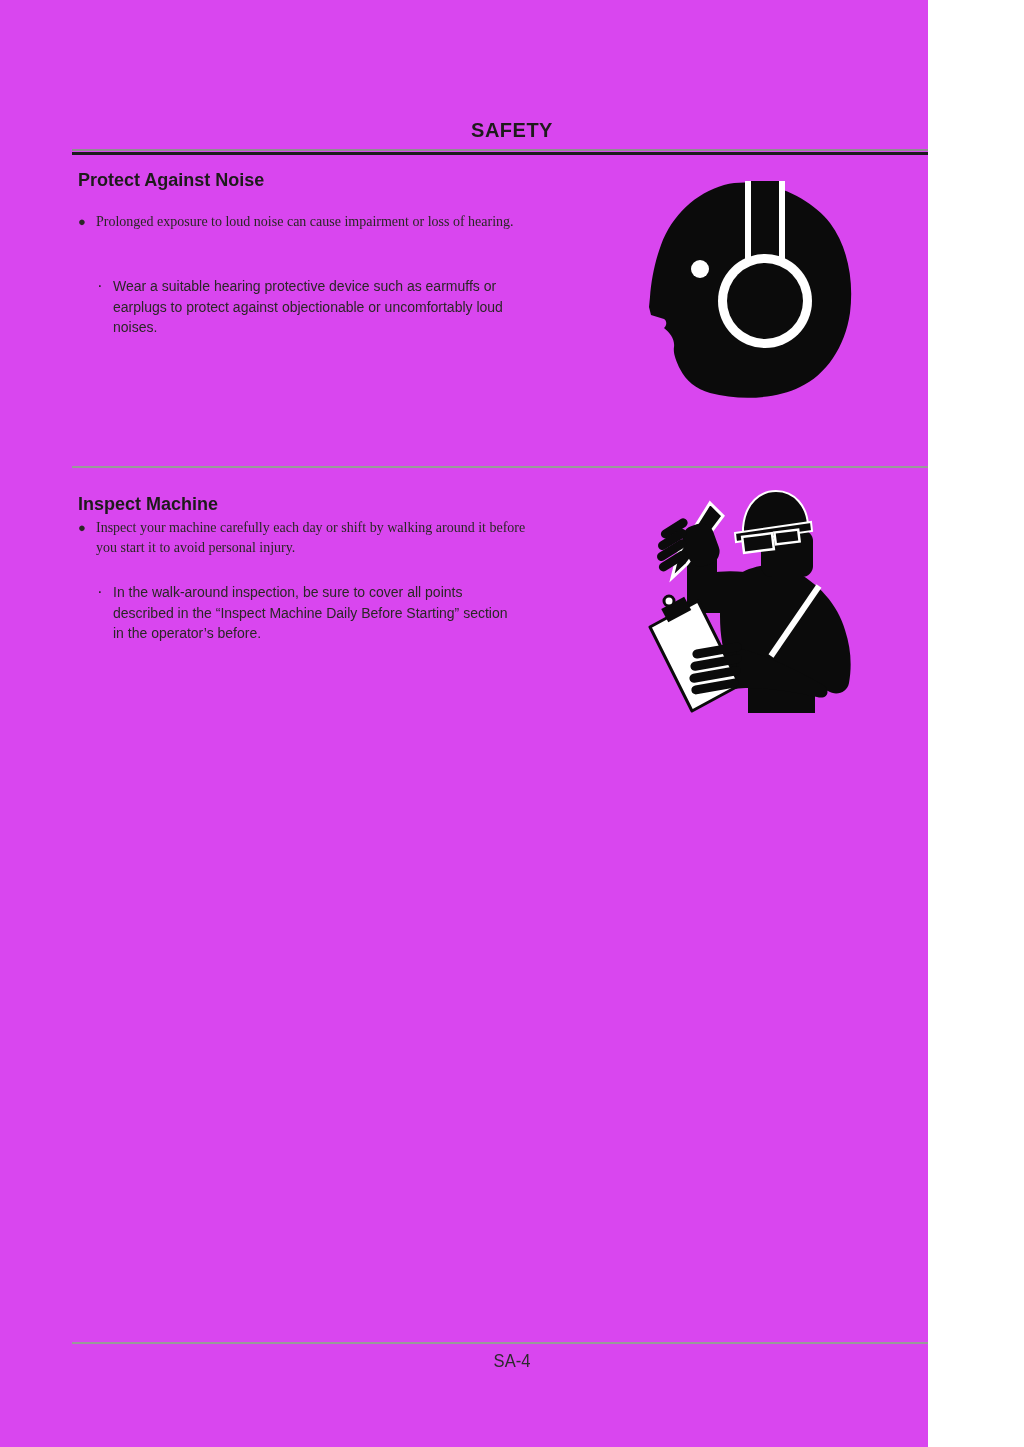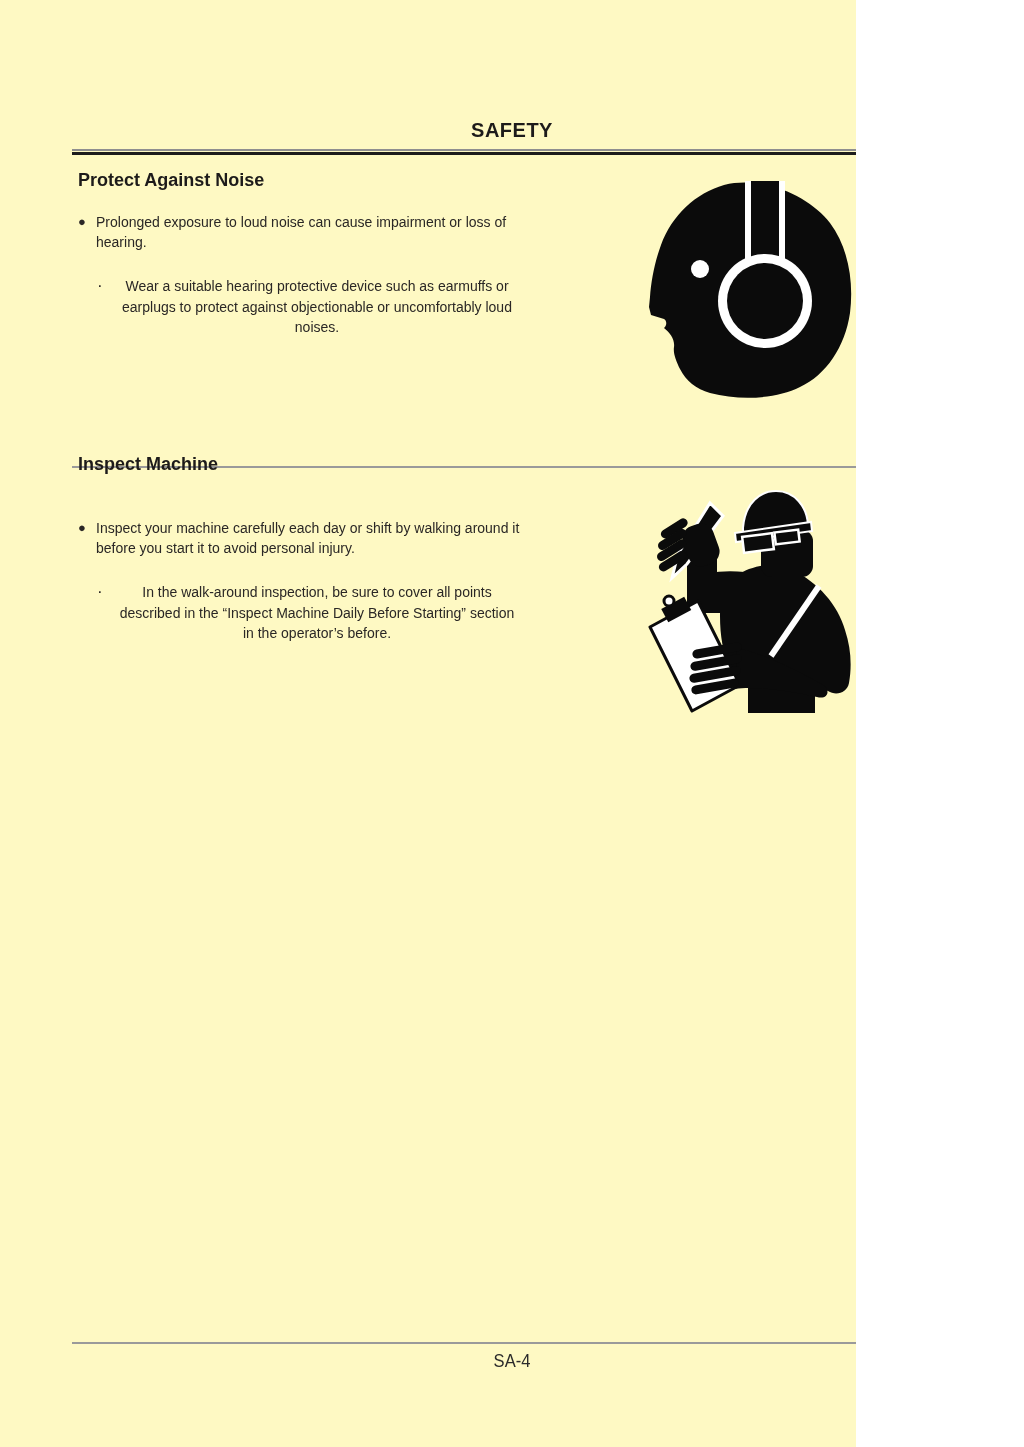--- a/index.html
+++ b/index.html
@@ -1,19 +1,19 @@
 <!DOCTYPE html>
 <html><head>
 <meta charset="utf-8">
 <style>
   html,body{margin:0;padding:0;background:#ffffff;}
   .page{
     position:relative;
-    width:856px;height:1447px;
-    background:#fef9c3;
+    width:928px;height:1447px;
+    background:#d946ef;
     font-family:"Liberation Sans","DejaVu Sans",sans-serif;
     color:#231f20;
     overflow:hidden;
   }
   .page-title{
     position:absolute;top:119px;left:0;width:1024px;
     text-align:center;font-size:20px;font-weight:700;color:#1d1b1a;
     letter-spacing:0.5px;margin:0;
   }
   .rule-double{
@@ -24,41 +24,41 @@
     position:absolute;left:72px;width:873px;height:0;
     border-top:2px solid #9a9a9a;
   }
   .divider{top:466px;}
   .footer-rule{top:1342px;}
   .section-heading{
     position:absolute;left:78px;margin:0;
     font-size:18px;font-weight:700;color:#1d1b1a;
   }
   .h-sec1{top:170px;}
-  .h-sec2{top:454px;}
+  .h-sec2{top:494px;}
   .bullet{
     position:absolute;left:78px;width:452px;
     display:flex;align-items:flex-start;
     font-size:14px;line-height:20px;color:#2a2725;
   }
   .bullet .marker{
     flex:0 0 18px;font-size:13px;line-height:20px;color:#2a2725;
   }
-  .bullet .txt{flex:1;margin:0;}
+  .bullet .txt{flex:1;margin:0;font-family:Liberation Serif, serif;}
   .b-sec1{top:212px;}
   .b-sec2{top:518px;}
   .subbullet{
     position:absolute;left:97px;width:424px;
     display:flex;align-items:flex-start;
     font-size:14px;line-height:20.5px;color:#2a2725;
   }
   .subbullet .marker{
     flex:0 0 16px;font-size:17px;line-height:19px;color:#2a2725;
   }
-  .subbullet .txt{flex:1;margin:0;text-align:center;}
+  .subbullet .txt{flex:1;margin:0;}
   .sb-sec1{top:276px;}
   .sb-sec2{top:582px;}
   .figure{position:absolute;}
   .fig1{top:181px;left:648px;}
   .fig2{top:488px;left:645px;}
   .fig-caption{
     position:absolute;left:72px;width:873px;text-align:right;
     font-size:12px;color:#3b3836;
   }
   .cap1{top:418px;}

